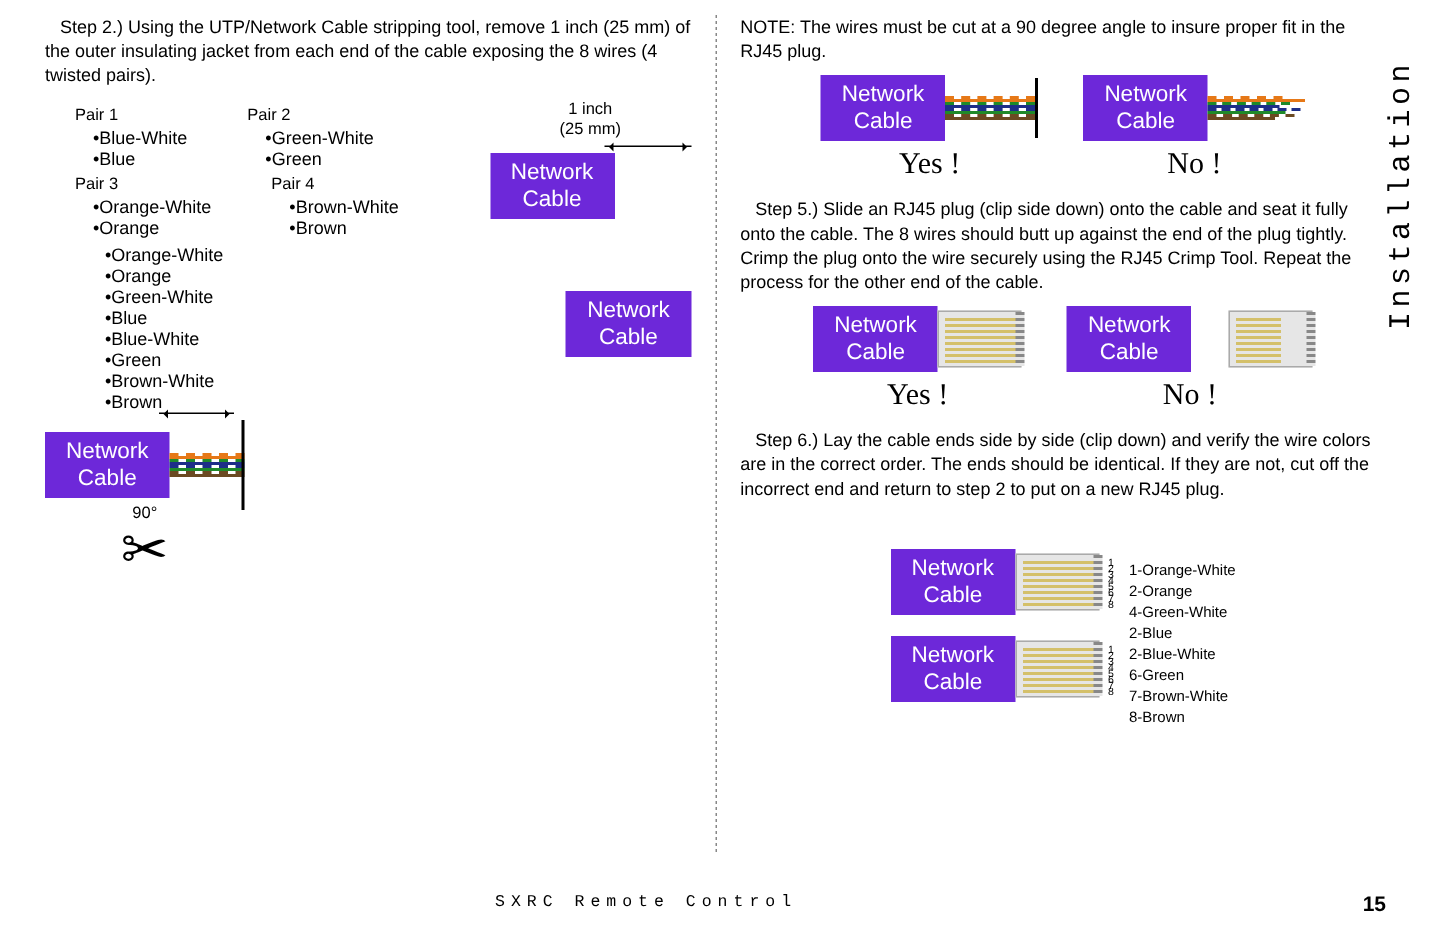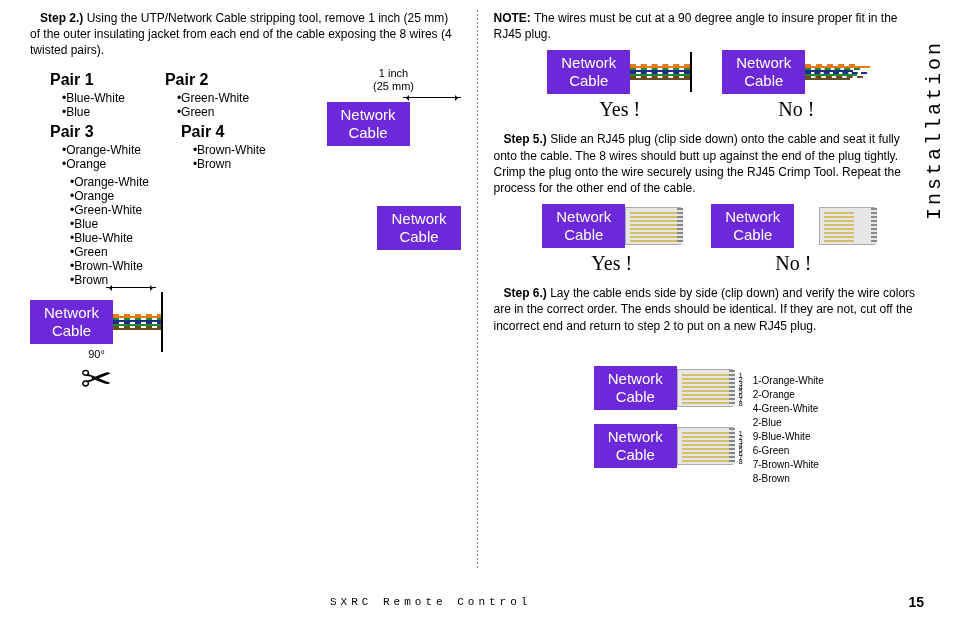--- a/index.html
+++ b/index.html
@@ -13,23 +13,23 @@
     padding: 10px 30px 30px 30px;
   }
   .page { display: flex; gap: 10px; }
   .col { flex: 1; }
   .divider {
     width: 1px;
     background: repeating-linear-gradient(#888 0, #888 2px, transparent 2px, transparent 4px);
     margin: 0 6px;
   }
   .step { margin-bottom: 8px; line-height: 1.35; }
-  .step b { font-weight: bold; }
+  .step b { font-weight: normal; }
   .pairs { display: flex; gap: 40px; margin: 4px 0 4px 20px; }
-  .pairblock h4 { font-weight: bold; font-size: 16px; margin-bottom: 2px; }
+  .pairblock h4 { font-weight: normal; font-size: 11px; margin-bottom: 2px; }
   .bulleted { margin-left: 12px; }
   .bulleted .item::before { content: "•"; }
   .cable-box {
     display: inline-block;
     background: #6d28d9;
     color: #fff;
     text-align: center;
     font-size: 15px;
     padding: 4px 14px;
     line-height: 1.2;
@@ -408,21 +408,21 @@
               <div>7</div>
               <div>8</div>
             </div>
         </div>
       </div>
       <div class="numlist">
         <div>1-Orange-White</div>
         <div>2-Orange</div>
         <div>4-Green-White</div>
         <div>2-Blue</div>
-        <div>9-Blue-White</div>
+        <div>2-Blue-White</div>
         <div>6-Green</div>
         <div>7-Brown-White</div>
         <div>8-Brown</div>
       </div>
     </div>
   </div>
 </div>
 
 <div class="footer">
   <div class="footer-title">SXRC Remote Control</div>

